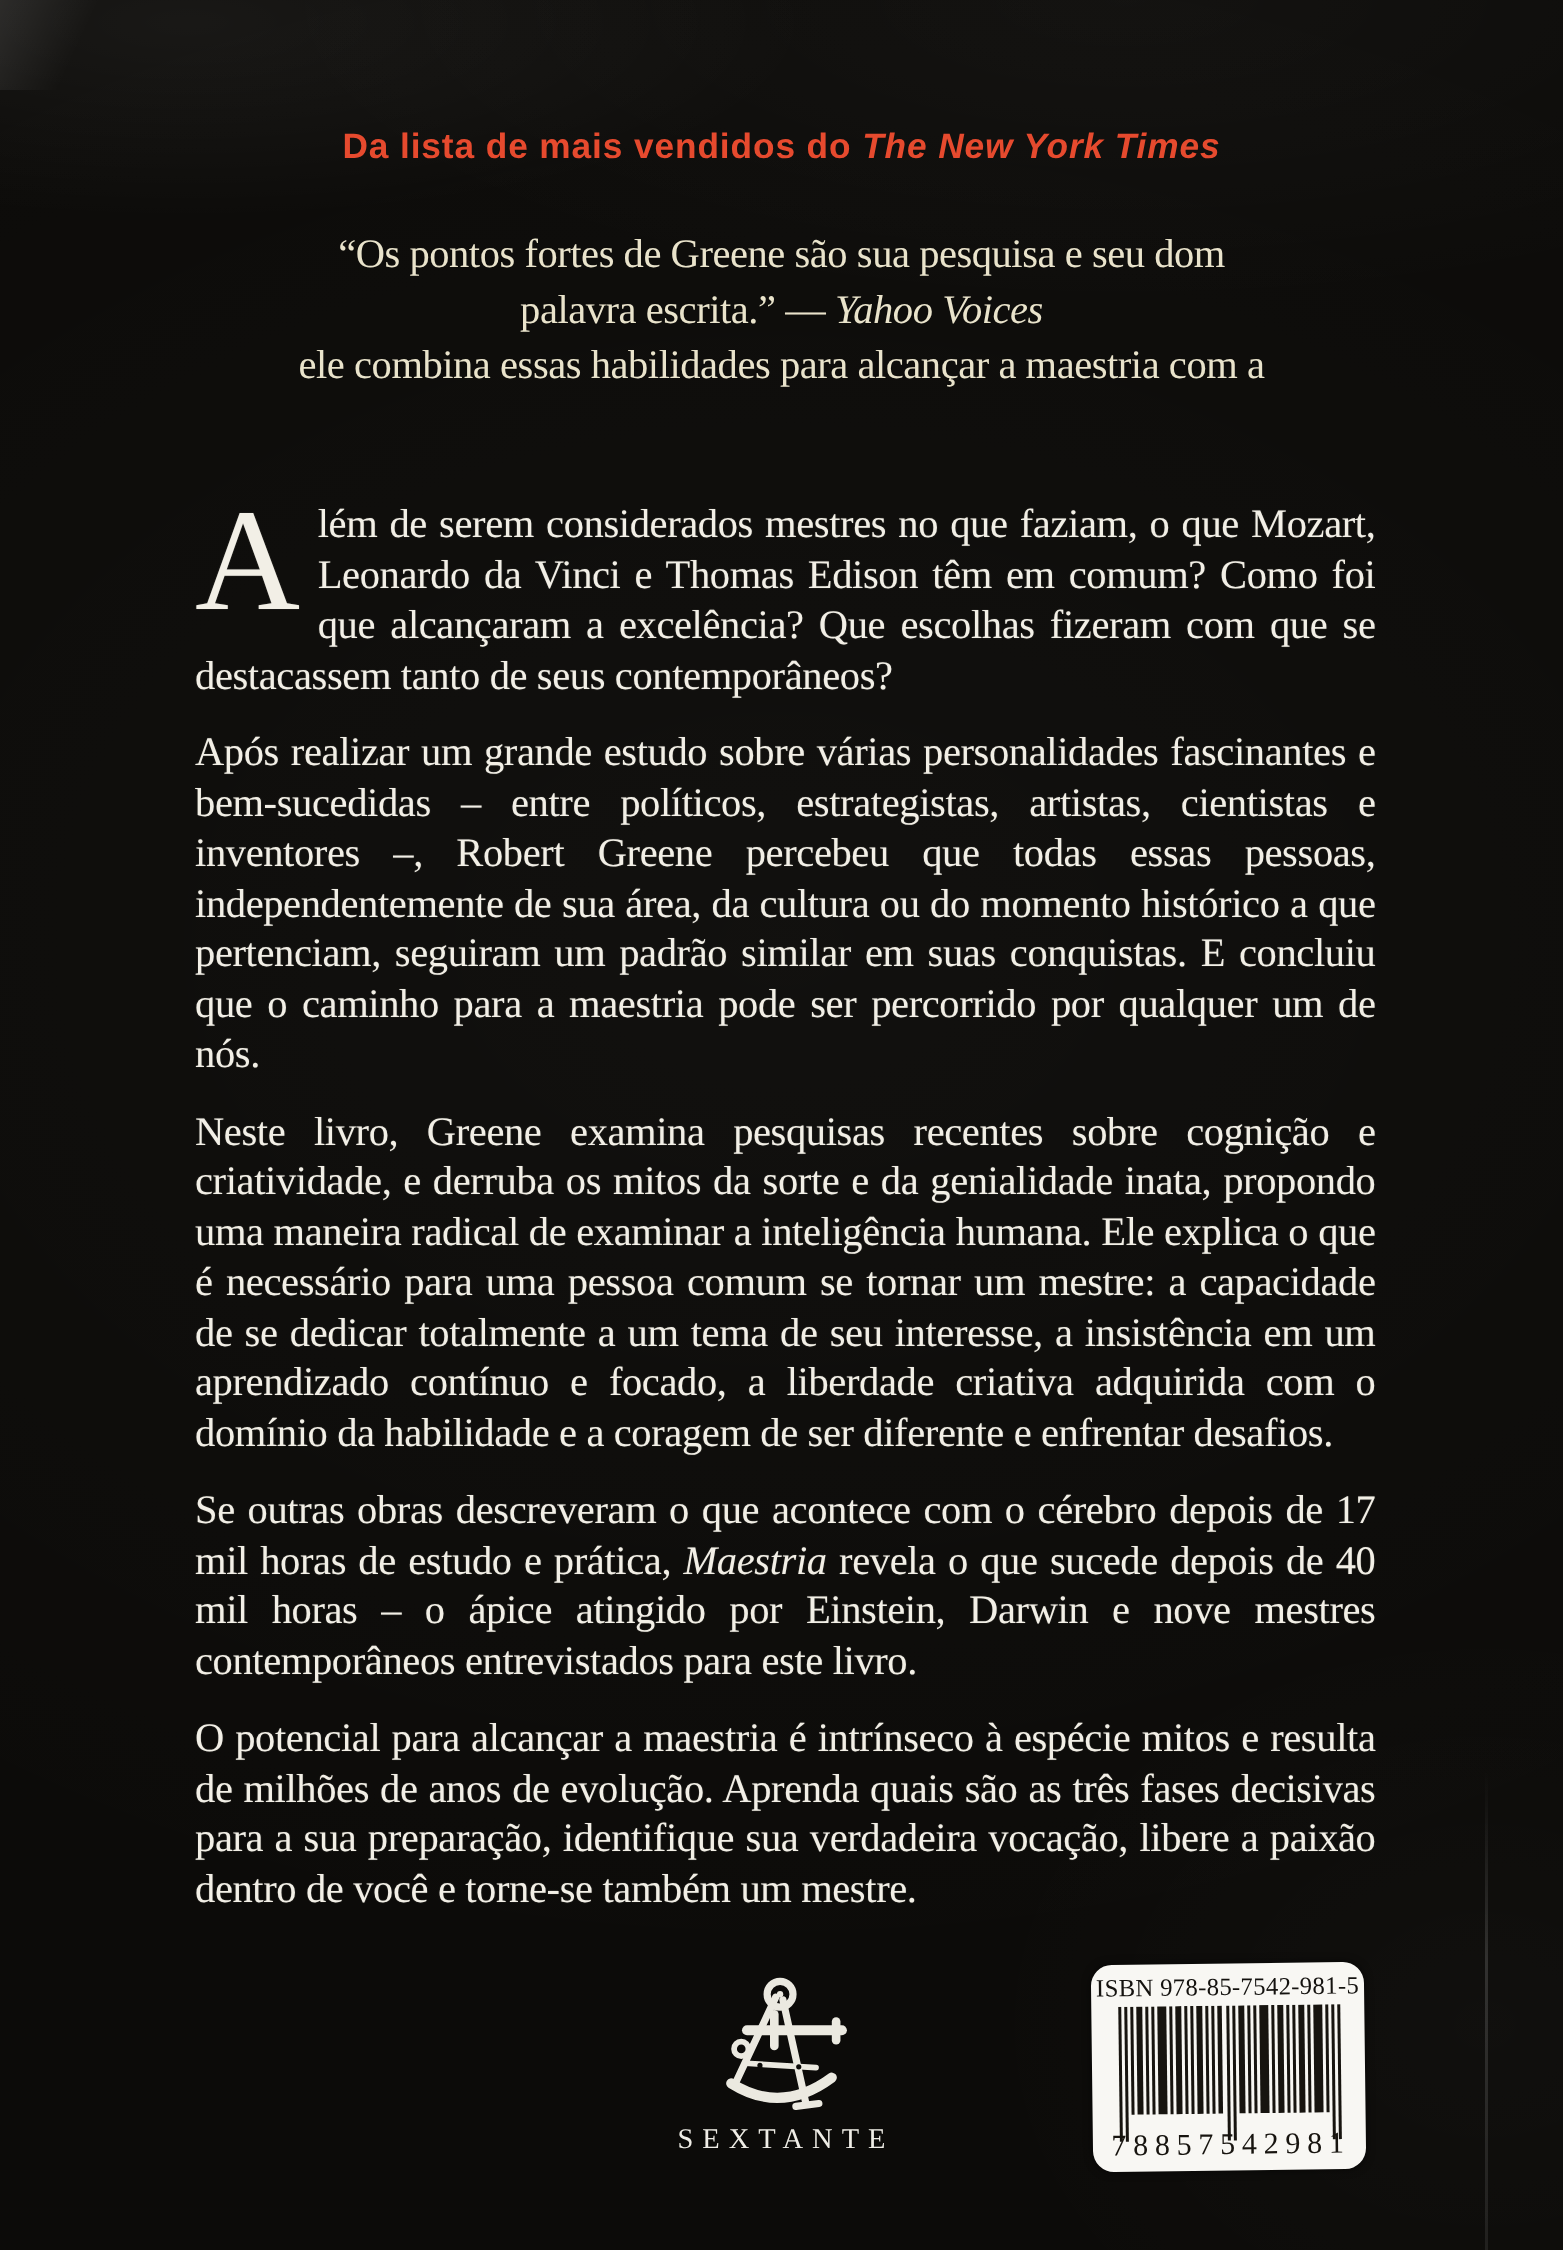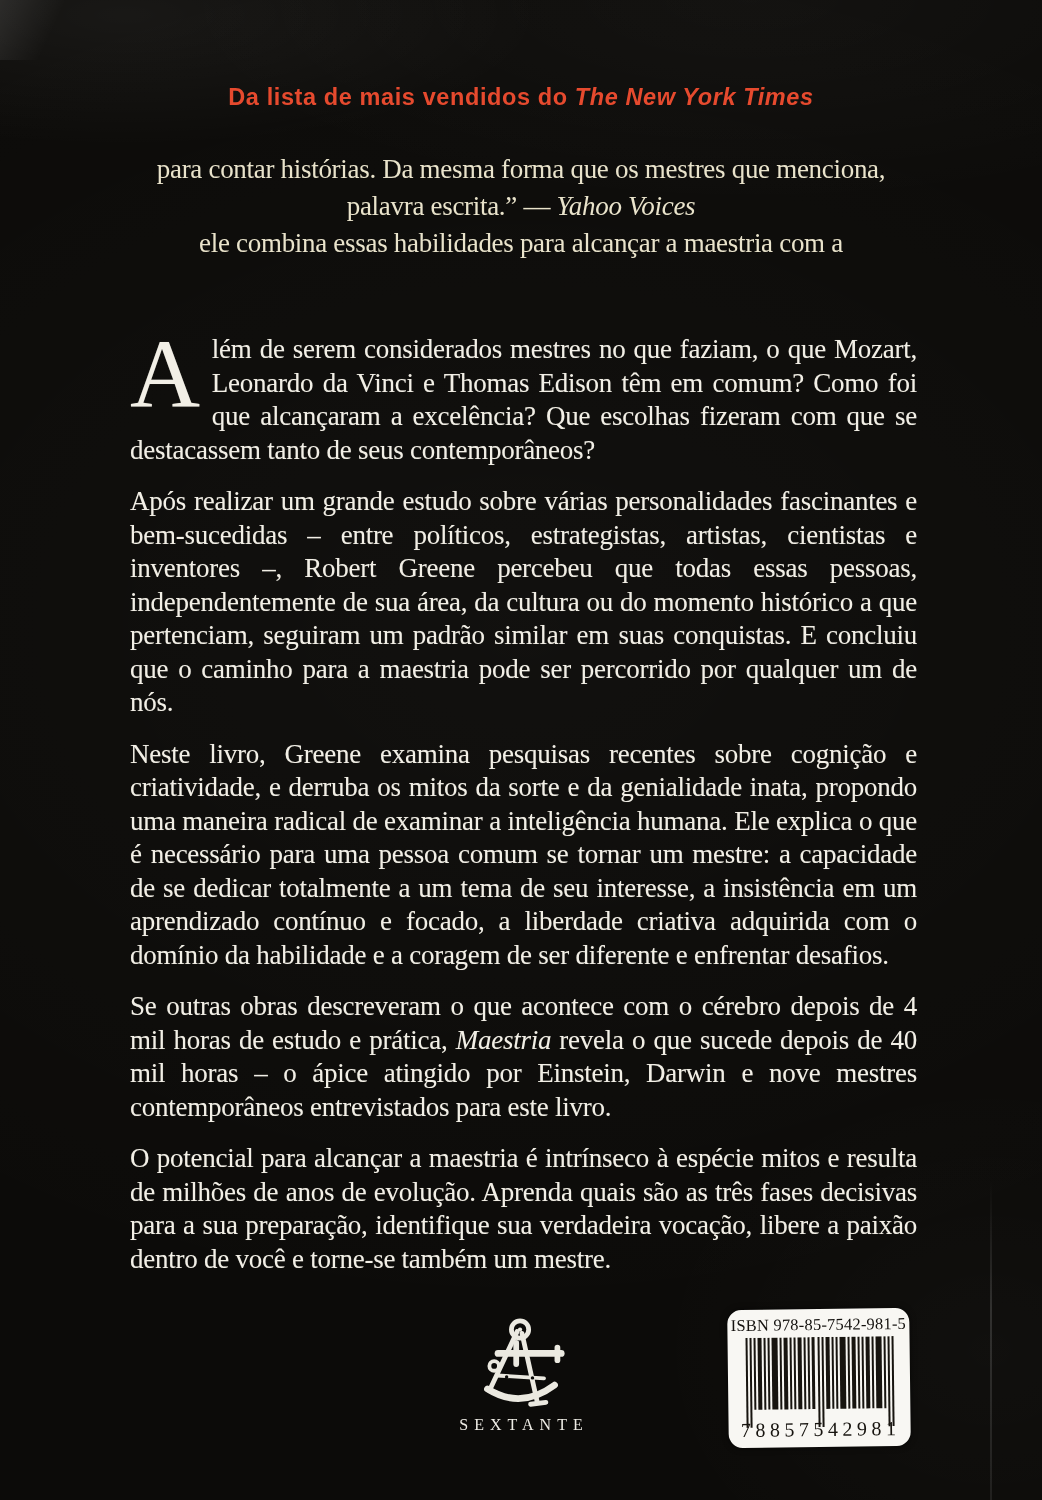--- a/index.html
+++ b/index.html
@@ -63,21 +63,21 @@
     color:#f2efe6;
   }
   .italic{font-style:italic;}
   .publisher{
     position:absolute;left:50%;transform:translateX(-50%);top:1318px;
     width:220px;text-align:center;color:#edebe2;
   }
   .publisher svg{display:block;margin:0 auto;}
   .publisher-name{
     margin-top:6px;
-    font-size:16px;
+    font-size:19px;
     letter-spacing:6px;
     text-indent:6px;
     color:#efede6;
   }
   .barcode-label{
     position:absolute;left:728px;top:1309px;
     width:182px;height:138px;
     background:#f8f7f3;
     border-radius:14px;
     transform:rotate(-0.7deg);
@@ -98,33 +98,33 @@
 
 <div class="cover">
   <div class="scratch"></div>
   <div class="edge-highlight"></div>
 
   <div class="tagline">
     <span>Da lista de mais vendidos do </span><span class="src">The New York Times</span>
   </div>
 
   <div class="quote">
-    <span class="qline">para contar histórias. Da mesma forma que os mestres que menciona,</span>
+    <span class="qline">“Os pontos fortes de Greene são sua pesquisa e seu dom</span>
     <span class="qline"><span>palavra escrita.” — </span><span class="attr">Yahoo Voices</span></span>
     <span class="qline">ele combina essas habilidades para alcançar a maestria com a</span>
   </div>
 
   <div class="body-copy">
     <p>
       <span class="dropcap">A</span><span>lém de serem considerados mestres no que faziam, o que Mozart, Leonardo da Vinci e Thomas Edison têm em comum? Como foi que alcançaram a excelência? Que escolhas fizeram com que se destacassem tanto de seus contemporâneos?</span>
     </p>
     <p>Após realizar um grande estudo sobre várias personalidades fascinantes e bem-sucedidas – entre políticos, estrategistas, artistas, cientistas e inventores –, Robert Greene percebeu que todas essas pessoas, independentemente de sua área, da cultura ou do momento histórico a que pertenciam, seguiram um padrão similar em suas conquistas. E concluiu que o caminho para a maestria pode ser percorrido por qualquer um de nós.</p>
     <p>Neste livro, Greene examina pesquisas recentes sobre cognição e criatividade, e derruba os mitos da sorte e da genialidade inata, propondo uma maneira radical de examinar a inteligência humana. Ele explica o que é necessário para uma pessoa comum se tornar um mestre: a capacidade de se dedicar totalmente a um tema de seu interesse, a insistência em um aprendizado contínuo e focado, a liberdade criativa adquirida com o domínio da habilidade e a coragem de ser diferente e enfrentar desafios.</p>
     <p>
-      <span>Se outras obras descreveram o que acontece com o cérebro depois de 4 mil horas de estudo e prática, </span><span class="italic">Maestria</span><span> revela o que sucede depois de 40 mil horas – o ápice atingido por Einstein, Darwin e nove mestres contemporâneos entrevistados para este livro.</span>
+      <span>Se outras obras descreveram o que acontece com o cérebro depois de 17 mil horas de estudo e prática, </span><span class="italic">Maestria</span><span> revela o que sucede depois de 40 mil horas – o ápice atingido por Einstein, Darwin e nove mestres contemporâneos entrevistados para este livro.</span>
     </p>
     <p>O potencial para alcançar a maestria é intrínseco à espécie mitos e resulta de milhões de anos de evolução. Aprenda quais são as três fases decisivas para a sua preparação, identifique sua verdadeira vocação, libere a paixão dentro de você e torne-se também um mestre.</p>
   </div>
 
   <div class="publisher">
     <svg width="96" height="92" viewBox="0 0 100 96" aria-hidden="true">
       <g stroke="#ebe9e0" fill="none" stroke-linecap="round">
 
         <path d="M15 74 Q50 96 85 70" stroke-width="7"></path>
 

